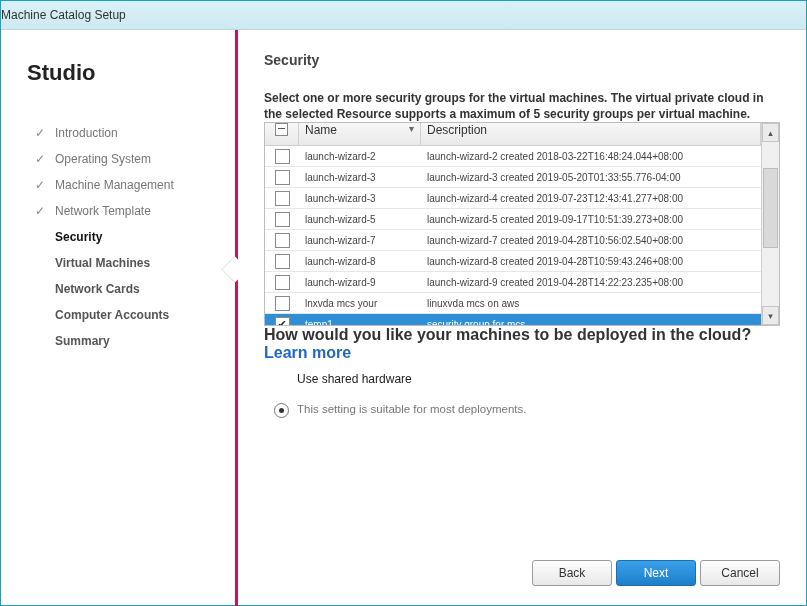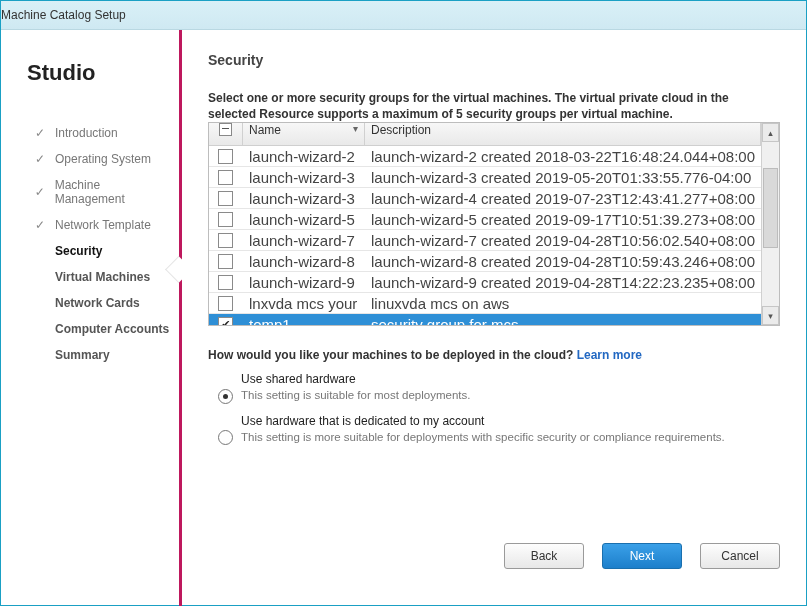--- a/index.html
+++ b/index.html
@@ -23,42 +23,42 @@
   .tablearea{flex:1;overflow:hidden}
   .thead{display:flex;background:linear-gradient(#f7f7f7,#e9e9e9);border-bottom:1px solid #cfcfcf;height:22px;font-size:12px;color:#333}
   .th{border-right:1px solid #d0d0d0;display:flex;padding:0 6px;box-sizing:border-box}
   .th.cbcol{width:34px;justify-content:center}
   .th.namecol{width:122px;font-weight:400;position:relative}
   .th.desccol{flex:1}
   .th .sort{position:absolute;right:6px;color:#666;font-size:10px}
   .minus{display:inline-block;width:11px;height:11px;border:1px solid #888;background:#fff;position:relative}
   .minus::after{content:"";position:absolute;left:2px;right:2px;top:4px;height:1px;background:#555}
   .rows{}
-  .row{display:flex;align-items:center;height:20px;border-bottom:1px solid #e6e6e6;font-size:15px;color:#444}
+  .row{display:flex;align-items:center;height:20px;border-bottom:1px solid #e6e6e6;font-size:10px;color:#444}
   .row .cell{padding:0 6px;box-sizing:border-box;overflow:hidden;white-space:nowrap;text-overflow:ellipsis}
   .row .cbcol{width:34px;display:flex;justify-content:center}
   .row .namecol{width:122px}
   .row .desccol{flex:1}
   .row.selected{background:#2e8fd6;color:#fff}
   .row.selected .fake-cb{background:#fff}
   .fake-cb{width:13px;height:13px;border:1px solid #8a8a8a;background:#fff;display:inline-flex;align-items:center;justify-content:center;font-size:11px;color:#222;line-height:1}
   .fake-cb.checked::after{content:"✔";font-size:11px;color:#222}
   .vscroll{width:17px;background:#f0f0f0;border-left:1px solid #d0d0d0;display:flex;flex-direction:column}
   .vscroll .btn{height:17px;border:1px solid #c6c6c6;background:#ebebeb;display:flex;align-items:center;justify-content:center;font-size:9px;color:#555}
   .vscroll .track{flex:1;position:relative}
   .vscroll .thumb{position:absolute;left:1px;right:1px;top:26px;height:78px;background:#d9d9d9;border:1px solid #bcbcbc}
-  .deploy-q{margin-top:22px;font-size:12px;font-weight:600;color:#333}
+  .deploy-q{font-size:16px;font-weight:600;color:#333}
   .deploy-q a{color:#2268c2;font-weight:600;text-decoration:none}
   .opt{display:flex;align-items:flex-end;margin-top:10px}
   .opt .radio{width:13px;height:13px;border:1px solid #777;border-radius:50%;margin:1px 8px 0 10px;display:inline-flex;align-items:center;justify-content:center;background:#fff}
   .opt .radio.checked::after{content:"";width:5px;height:5px;border-radius:50%;background:#333}
   .opt .txt{flex:1}
   .opt .lbl{font-size:12px;color:#222}
-  .opt .sub{font-size:11.5px;color:#777;margin-top:2px;line-height:1.35}
-  .footer{position:absolute;right:26px;bottom:37px;display:flex;gap:18px}
+  .opt .sub{font-size:11.5px;color:#777;margin-top:16px;line-height:1.35}
+  .footer{position:absolute;right:26px;bottom:20px;display:flex;gap:4px}
   .btnf{min-width:78px;height:24px;border:1px solid #9a9a9a;background:linear-gradient(#fdfdfd,#e8e8e8);border-radius:3px;font-size:12px;color:#333;display:inline-flex;align-items:center;justify-content:center;cursor:pointer}
   .btnf.primary{background:linear-gradient(#3aa0e8,#1d7fcb);border-color:#1a6fae;color:#fff}
 </style>
 </head>
 <body>
 
 <div class="window">
   <div class="titlebar">Machine Catalog Setup</div>
   <div class="body">
 
@@ -203,27 +203,20 @@
         <a href="#">Learn more</a>
       </div>
       <div id="opts">
           <div class="opt">
             <span class="radio checked"></span>
             <div class="txt">
               <div class="lbl">Use shared hardware</div>
               <div class="sub">This setting is suitable for most deployments.</div>
             </div>
           </div>
-          <div class="opt">
-            <span class="radio"></span>
-            <div class="txt">
-              <div class="lbl">Use hardware that is dedicated to my account</div>
-              <div class="sub">This setting is more suitable for deployments with specific security or compliance requirements.</div>
-            </div>
-          </div>
         </div>
 
       <div class="footer">
         <div class="btnf">Back</div>
         <div class="btnf primary">Next</div>
         <div class="btnf">Cancel</div>
       </div>
     </div>
 
   </div>

